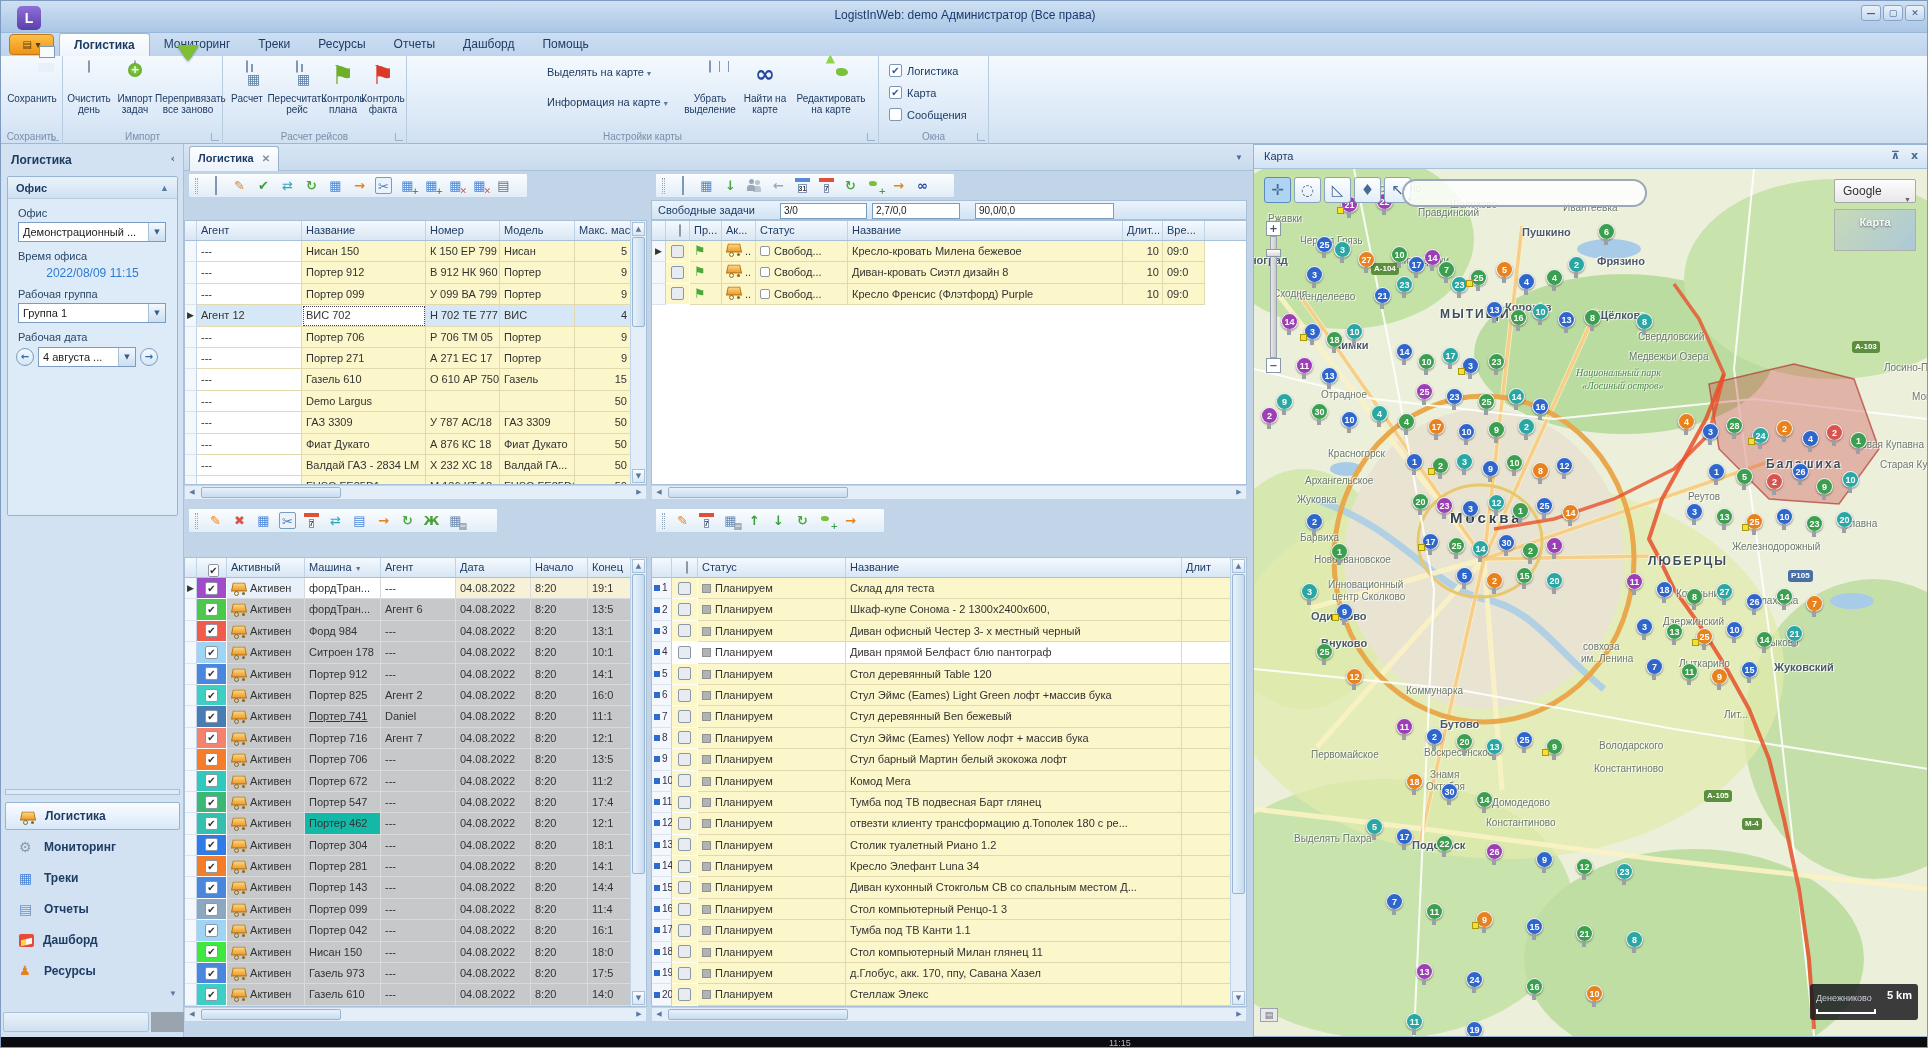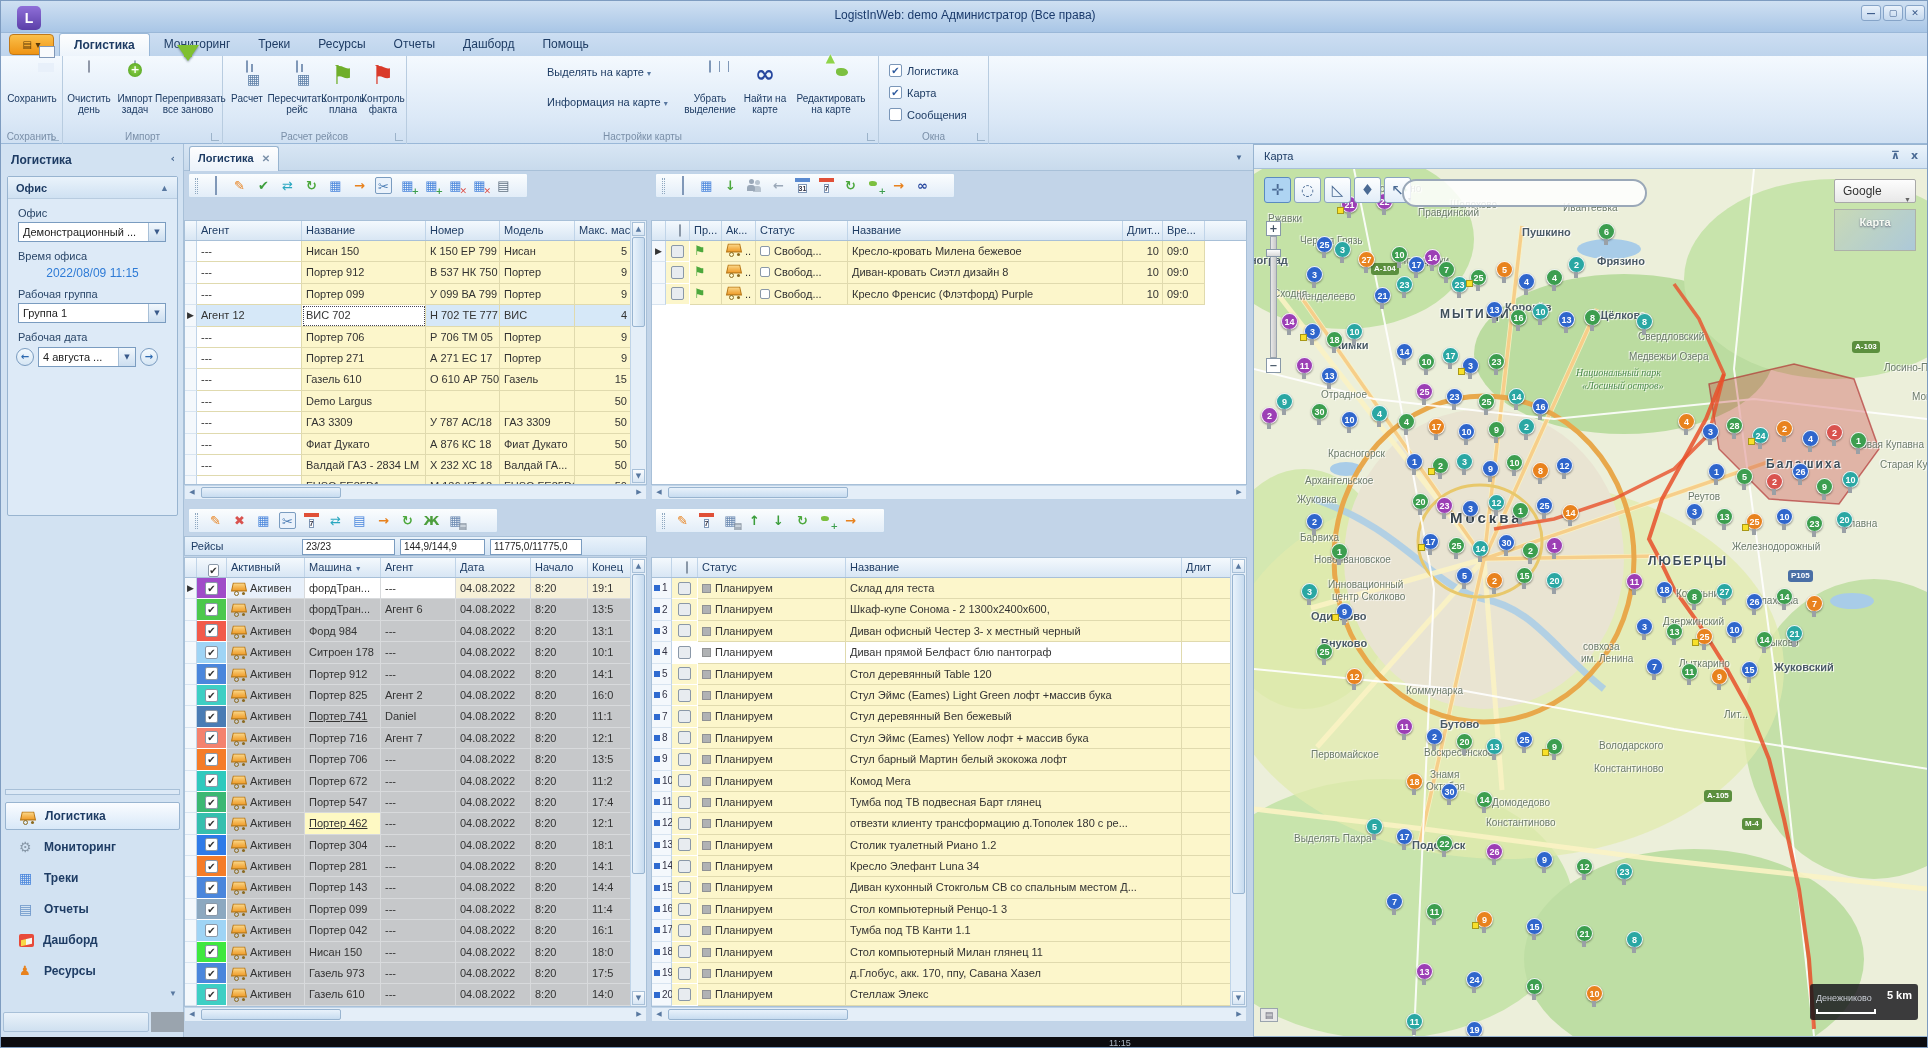--- a/index.html
+++ b/index.html
@@ -383,21 +383,21 @@
           <div class="td" style="width: 105px; background: rgb(255, 255, 255);">---</div>
           <div class="td" style="width: 124px; background: rgb(252, 246, 203);">Нисан 150</div>
           <div class="td" style="width: 74px; background: rgb(252, 246, 203);">К 150 ЕР 799</div>
           <div class="td" style="width: 75px; background: rgb(252, 246, 203);">Нисан</div>
           <div class="td" style="width: 56px; background: rgb(252, 246, 203); text-align: right; padding-right: 3px;">5</div>
         </div>
         <div class="trow">
           <div class="ind" style="width: 12px;"></div>
           <div class="td" style="width: 105px; background: rgb(255, 255, 255);">---</div>
           <div class="td" style="width: 124px; background: rgb(252, 246, 203);">Портер 912</div>
-          <div class="td" style="width: 74px; background: rgb(252, 246, 203);">В 537 НК 750</div>
+          <div class="td" style="width: 74px; background: rgb(252, 246, 203);">В 912 НК 960</div>
           <div class="td" style="width: 75px; background: rgb(252, 246, 203);">Портер</div>
           <div class="td" style="width: 56px; background: rgb(252, 246, 203); text-align: right; padding-right: 3px;">9</div>
         </div>
         <div class="trow">
           <div class="ind" style="width: 12px;"></div>
           <div class="td" style="width: 105px; background: rgb(255, 255, 255);">---</div>
           <div class="td" style="width: 124px; background: rgb(252, 246, 203);">Портер 099</div>
           <div class="td" style="width: 74px; background: rgb(252, 246, 203);">У 099 ВА 799</div>
           <div class="td" style="width: 75px; background: rgb(252, 246, 203);">Портер</div>
           <div class="td" style="width: 56px; background: rgb(252, 246, 203); text-align: right; padding-right: 3px;">9</div>
@@ -505,20 +505,25 @@
           <span class="g" style="color: rgb(76, 168, 60); font-weight: bold;">↻</span>
         </span>
         <span class="ic"><span class="i-globe2"></span><span class="badge" style="color: rgb(60, 158, 79);">+</span></span>
         <span class="ic">
           <span class="g" style="color: rgb(232, 130, 30); font-weight: bold;">→</span>
         </span>
         <span class="ic">
           <span class="g" style="color: rgb(39, 71, 158); font-weight: bold;">∞</span>
         </span>
       </div>
+    <div class="caption" style="left:467px;top:56px;width:596px"><span>Свободные задачи</span>
+      <span class="cinput" style="left:128px;width:87px">3/0</span>
+      <span class="cinput" style="left:220px;width:88px">2,7/0,0</span>
+      <span class="cinput" style="left:323px;width:139px">90,0/0,0</span>
+    </div>
     <div class="tbl" style="left:467px;top:76px;width:596px;height:265px" id="tbl-free">
         <div class="thead">
           <div class="th" style="width: 14px;"></div>
           <div class="th" style="width: 24px; text-align: center;"><span class="ck" style="background:#E8ECF0"></span></div>
           <div class="th" style="width: 32px;">Пр...</div>
           <div class="th" style="width: 34px;">Ак...</div>
           <div class="th" style="width: 92px;">Статус</div>
           <div class="th" style="width: 275px;">Название</div>
           <div class="th" style="width: 40px;">Длит...</div>
           <div class="th" style="width: 42px;">Вре...</div>
@@ -594,25 +599,20 @@
           <span class="g" style="color: rgb(76, 168, 60); font-weight: bold;">↻</span>
         </span>
         <span class="ic">
           <span class="g" style="color: rgb(76, 158, 60); font-weight: bold;">Ж</span>
         </span>
         <span class="ic">
           <span class="g" style="color: rgb(106, 136, 176);">▦</span>
           <span class="badge" style="color: rgb(96, 112, 128);">▤</span>
         </span>
       </div>
-    <div class="caption" style="left:0px;top:392px;width:463px"><span>Рейсы</span>
-      <span class="cinput" style="left:117px;width:93px">23/23</span>
-      <span class="cinput" style="left:215px;width:85px">144,9/144,9</span>
-      <span class="cinput" style="left:305px;width:92px">11775,0/11775,0</span>
-    </div>
     <div class="tbl" style="left:0px;top:413px;width:463px;height:450px" id="tbl-trips">
         <div class="thead">
           <div class="th" style="width: 12px;"></div>
           <div class="th" style="width: 30px; text-align: center; padding-top: 3px;"><span class="ck">✔</span></div>
           <div class="th" style="width: 78px;">Активный</div>
           <div class="th" style="width: 76px;">Машина <span style="font-size:7px;color:#5878A0">▼</span></div>
           <div class="th" style="width: 75px;">Агент</div>
           <div class="th" style="width: 75px;">Дата</div>
           <div class="th" style="width: 57px;">Начало</div>
           <div class="th" style="width: 43px;">Конец</div>
@@ -748,21 +748,21 @@
           <div class="td gray" style="width: 75px; background: rgb(198, 200, 202);">04.08.2022</div>
           <div class="td gray" style="width: 57px; background: rgb(198, 200, 202);">8:20</div>
           <div class="td gray" style="width: 43px; background: rgb(198, 200, 202);">17:4</div>
         </div>
         <div class="trow">
           <div class="ind" style="width: 12px;"></div>
           <div class="ckcell" style="width: 30px; background: rgb(53, 191, 174);">
             <span class="ck">✔</span>
           </div>
           <div class="td gray" style="width: 78px; background: rgb(198, 200, 202);"><span class="i-cart" style="display:inline-block;vertical-align:-2px"></span> Активен</div>
-          <div class="td gray" style="width: 76px; background: #fef9c3; text-decoration: underline;">Портер 462</div>
+          <div class="td gray" style="width: 76px; background: #14b8a6;">Портер 462</div>
           <div class="td gray" style="width: 75px; background: rgb(198, 200, 202);">---</div>
           <div class="td gray" style="width: 75px; background: rgb(198, 200, 202);">04.08.2022</div>
           <div class="td gray" style="width: 57px; background: rgb(198, 200, 202);">8:20</div>
           <div class="td gray" style="width: 43px; background: rgb(198, 200, 202);">12:1</div>
         </div>
         <div class="trow">
           <div class="ind" style="width: 12px;"></div>
           <div class="ckcell" style="width: 30px; background: rgb(47, 123, 232);">
             <span class="ck">✔</span>
           </div>

